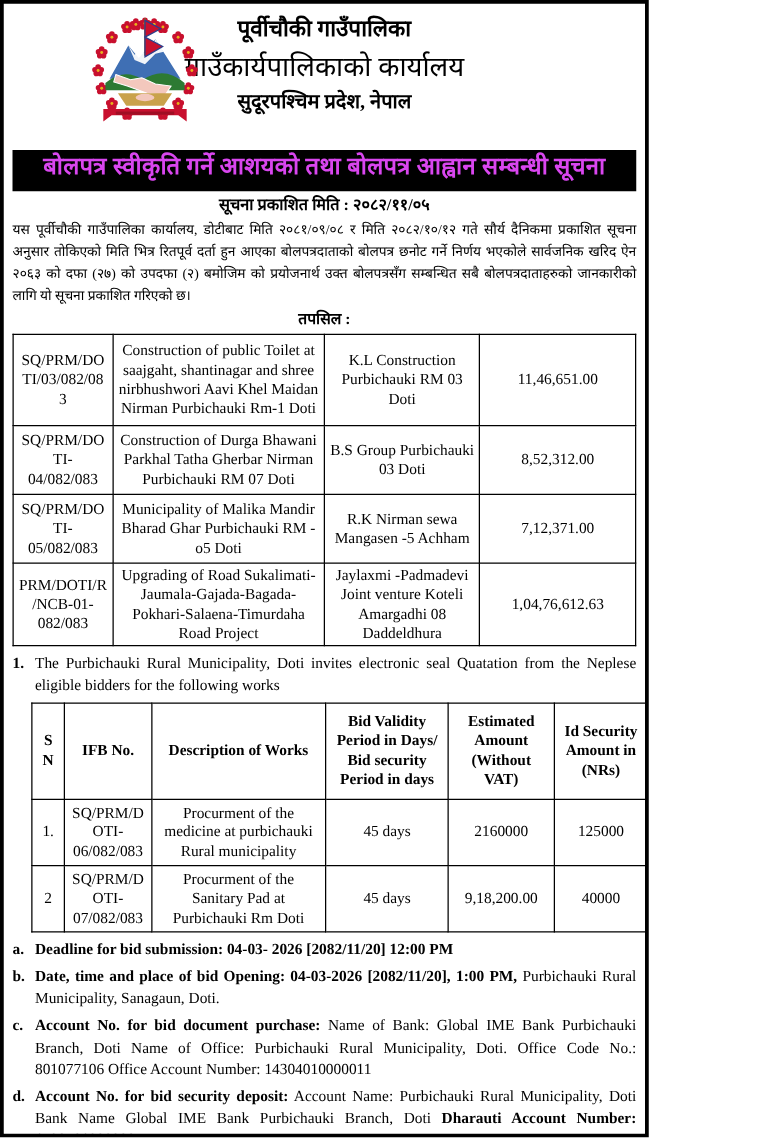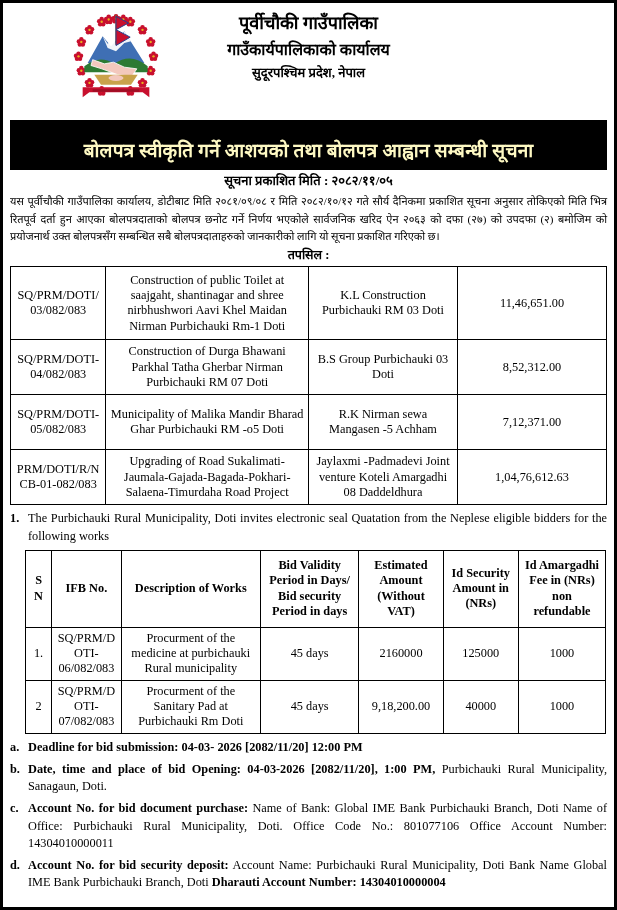--- a/index.html
+++ b/index.html
@@ -1,33 +1,33 @@
 <!DOCTYPE html>
 <html><head>
 <meta charset="utf-8">
 <style>
   html,body{margin:0;padding:0;background:#fff;}
   .page{
-    box-sizing:border-box;width:617px;height:910px;
+    box-sizing:border-box;width:519px;height:910px;
     border:3px solid #000;background:#fff;color:#000;
     padding:3px 7px 4px 7px;
     font-family:"Liberation Serif", serif;
     font-size:12px;line-height:1.25;overflow:hidden;
   }
   
   .header{position:relative;text-align:center;padding-top:6px;min-height:104px;}
   .emblem{position:absolute;left:50px;top:2px;width:112px;height:100px;}
   .h1{font-weight:bold;font-size:18px;}
-  .h2{font-weight:bold;font-size:16px;margin-top:5px;}
+  .h2{font-weight:normal;font-size:22px;margin-top:5px;}
   .h3{font-weight:bold;font-size:12.5px;margin-top:6px;}
-  .h4{font-weight:bold;font-size:13px;margin-top:5px;}
+  .h4{font-weight:bold;font-size:16px;margin-top:5px;}
   
   .banner{
-    background:#000;color:#fef9c3;text-align:center;font-weight:bold;
-    font-size:19px;padding:19px 2px 7px 2px;margin:4px 0 3px 0;letter-spacing:0.2px;
+    background:#000;color:#d946ef;text-align:center;font-weight:bold;
+    font-size:19px;padding:2px 2px 7px 2px;margin:4px 0 3px 0;letter-spacing:0.2px;
   }
   .pubdate{text-align:center;font-weight:bold;font-size:13px;margin:3px 0 4px 0;}
   .intro{margin:2px 0 2px 0;text-align:justify;font-size:11px;line-height:1.6;}
   .tapsil{text-align:center;font-weight:bold;font-size:12.5px;margin:2px 0 3px 0;}
   
   table{width:100%;border-collapse:collapse;table-layout:fixed;}
   th,td{border:1.6px solid #000;padding:2px 4px;text-align:center;vertical-align:middle;font-size:12.3px;word-wrap:break-word;}
   th{font-weight:bold;}
   .t1 th{background:#eaeaea;font-size:12.5px;height:38px;}
   .t1 td{height:50px;}

